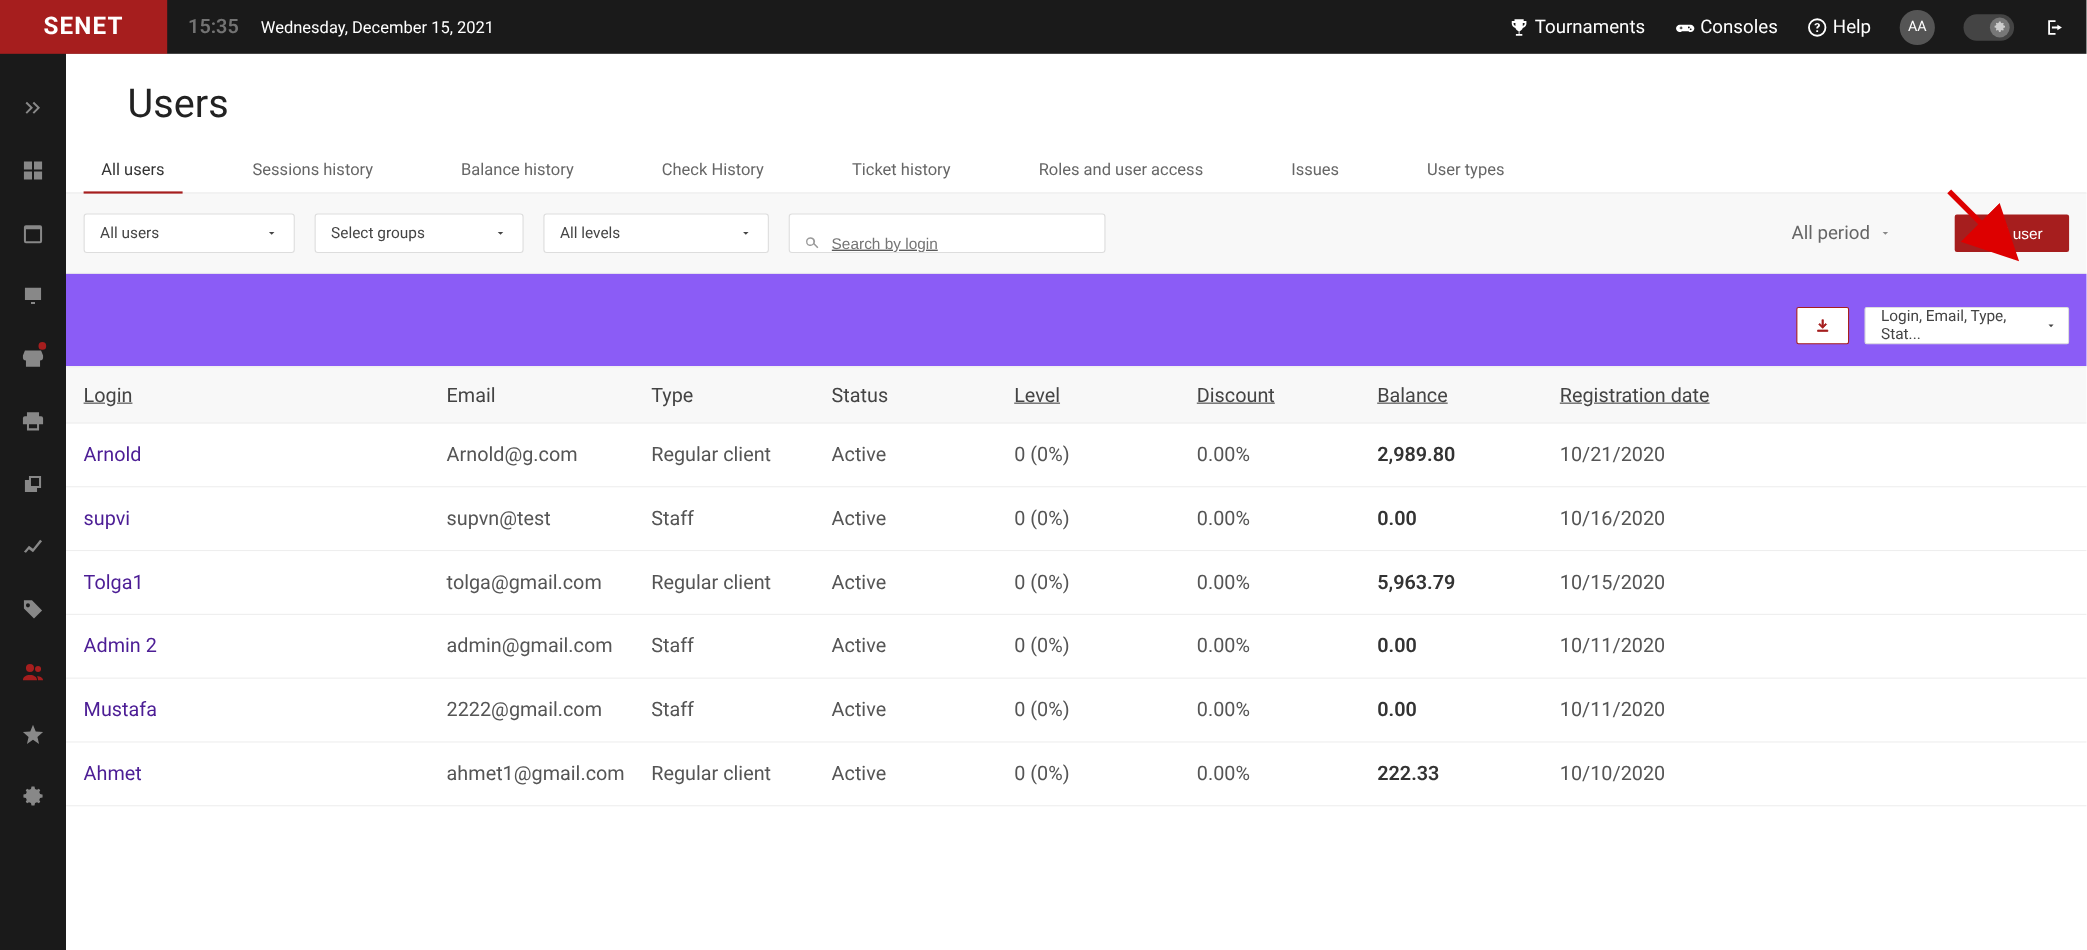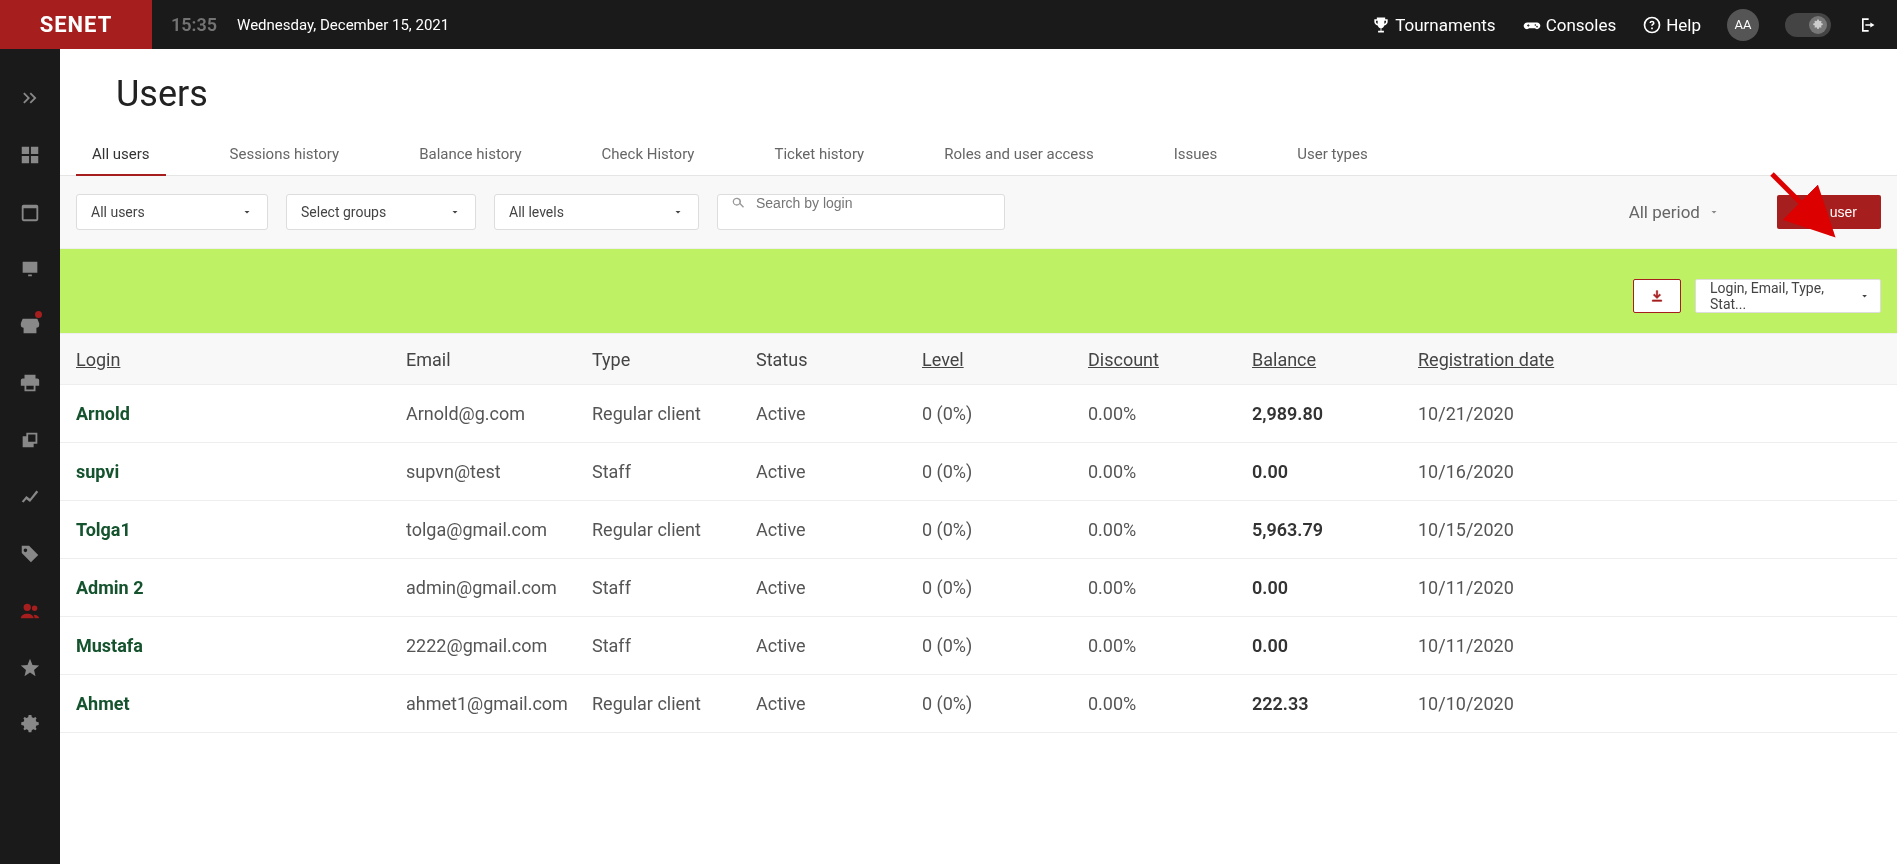--- a/index.html
+++ b/index.html
@@ -172,28 +172,29 @@
       height: 36px;
       font-size: 14px;
       color: #444;
       cursor: pointer;
     }
     .select.w1 { width: 192px; }
     .select.w2 { width: 205px; }
     .select.w3 { width: 190px; }
     .chevron { width: 12px; height: 12px; fill: #444; }
     .search {
-      display: flex; align-items: flex-start;
+      display: flex; align-items: flex-end;
       background: #fff;
       border: 1px solid #ddd;
       border-radius: 3px;
       height: 36px;
       width: 288px;
       padding: 0 12px;
       gap: 10px;
+      text-decoration: underline;
     }
     .search svg { width: 16px; height: 16px; fill: #999; }
     .search input {
       border: none; outline: none;
       font-size: 14px;
       color: #444;
       flex: 1;
     }
     .filters-right {
       margin-left: auto;
@@ -220,21 +221,21 @@
       margin-left: 33px;
     }
     
     
     .sub-toolbar {
       display: flex;
       justify-content: flex-end;
       align-items: center;
       gap: 14px;
       padding: 30px 16px 20px 16px;
-      background: #bef264;
+      background: #8b5cf6;
     }
     .download-btn {
       width: 48px; height: 34px;
       border: 1px solid #a61e1e;
       background: #fff;
       display: flex; align-items: center; justify-content: center;
       cursor: pointer;
       border-radius: 2px;
     }
     .download-btn svg { width: 16px; height: 16px; fill: #a61e1e; stroke: #a61e1e; }
@@ -260,21 +261,21 @@
       border-bottom: 1px solid #eee;
       padding: 0 16px;
       align-items: center;
     }
     .thead { height: 52px; background: #f8f8f8; border-top: 1px solid #eee; }
     .trow { height: 58px; }
     .th, .td { font-size: 18px; padding-right: 10px; }
     .th { color: #444; }
     .th.sortable { text-decoration: underline; cursor: pointer; }
     .td { color: #555; }
-    .td.login { font-weight: 700; color: #14532d; }
+    .td.login { font-weight: 400; color: #4c1d95; }
     .td.balance { font-weight: 600; color: #333; }
     
     .col-login { width: 330px; }
     .col-email { width: 186px; }
     .col-type { width: 164px; }
     .col-status { width: 166px; }
     .col-level { width: 166px; }
     .col-discount { width: 164px; }
     .col-balance { width: 166px; }
     .col-reg { flex: 1; }

